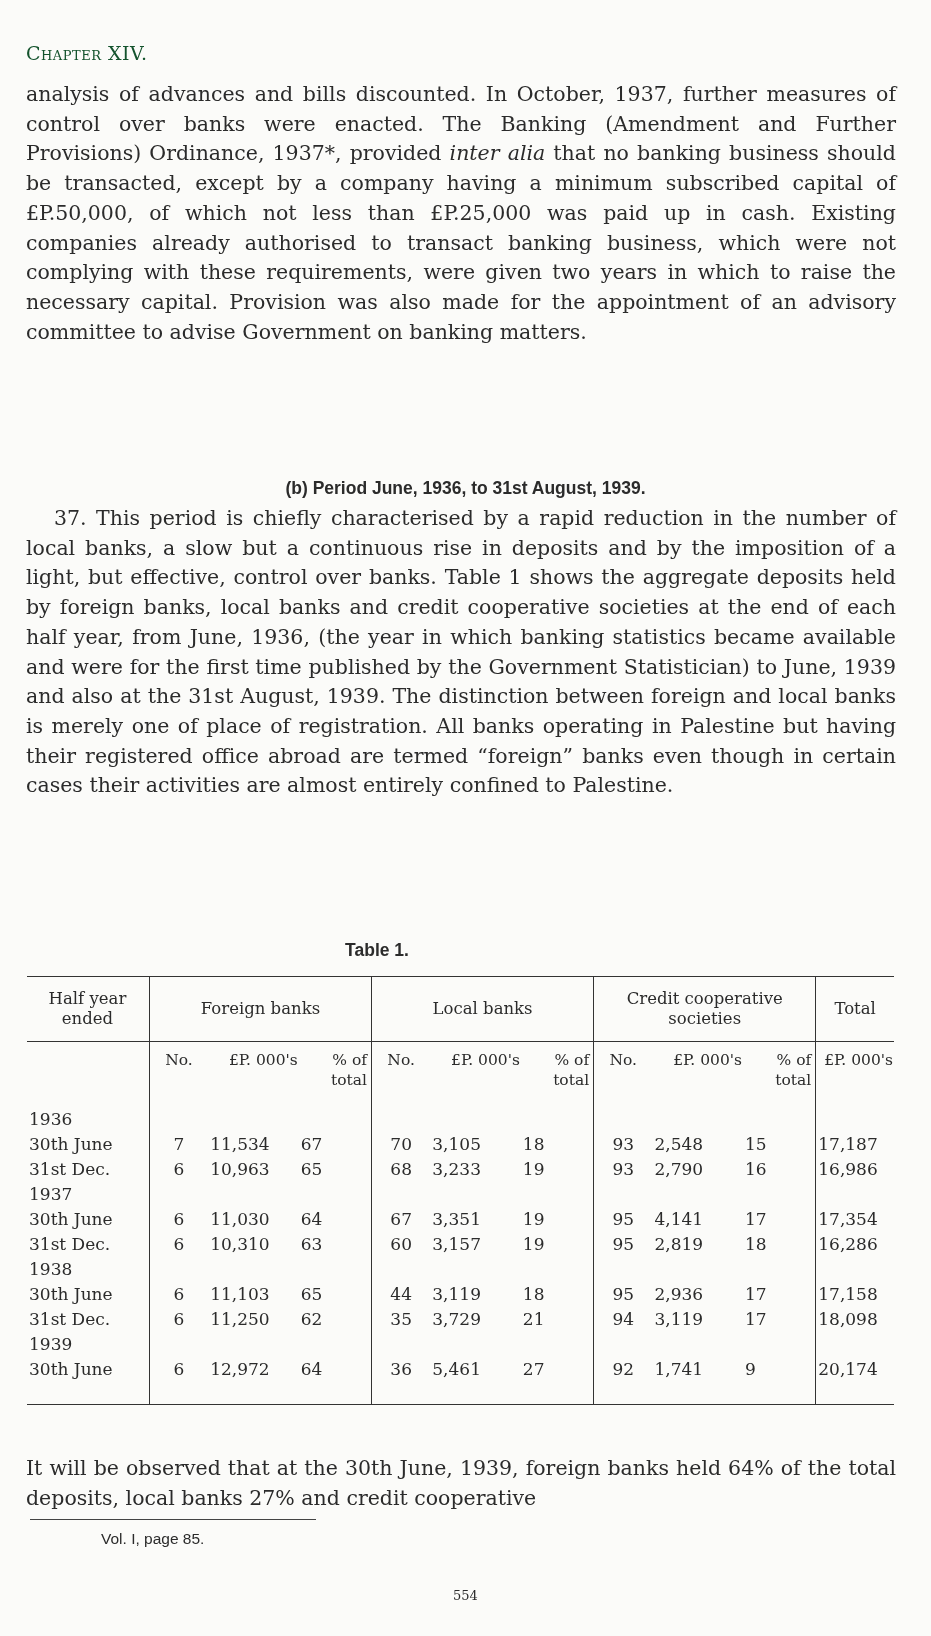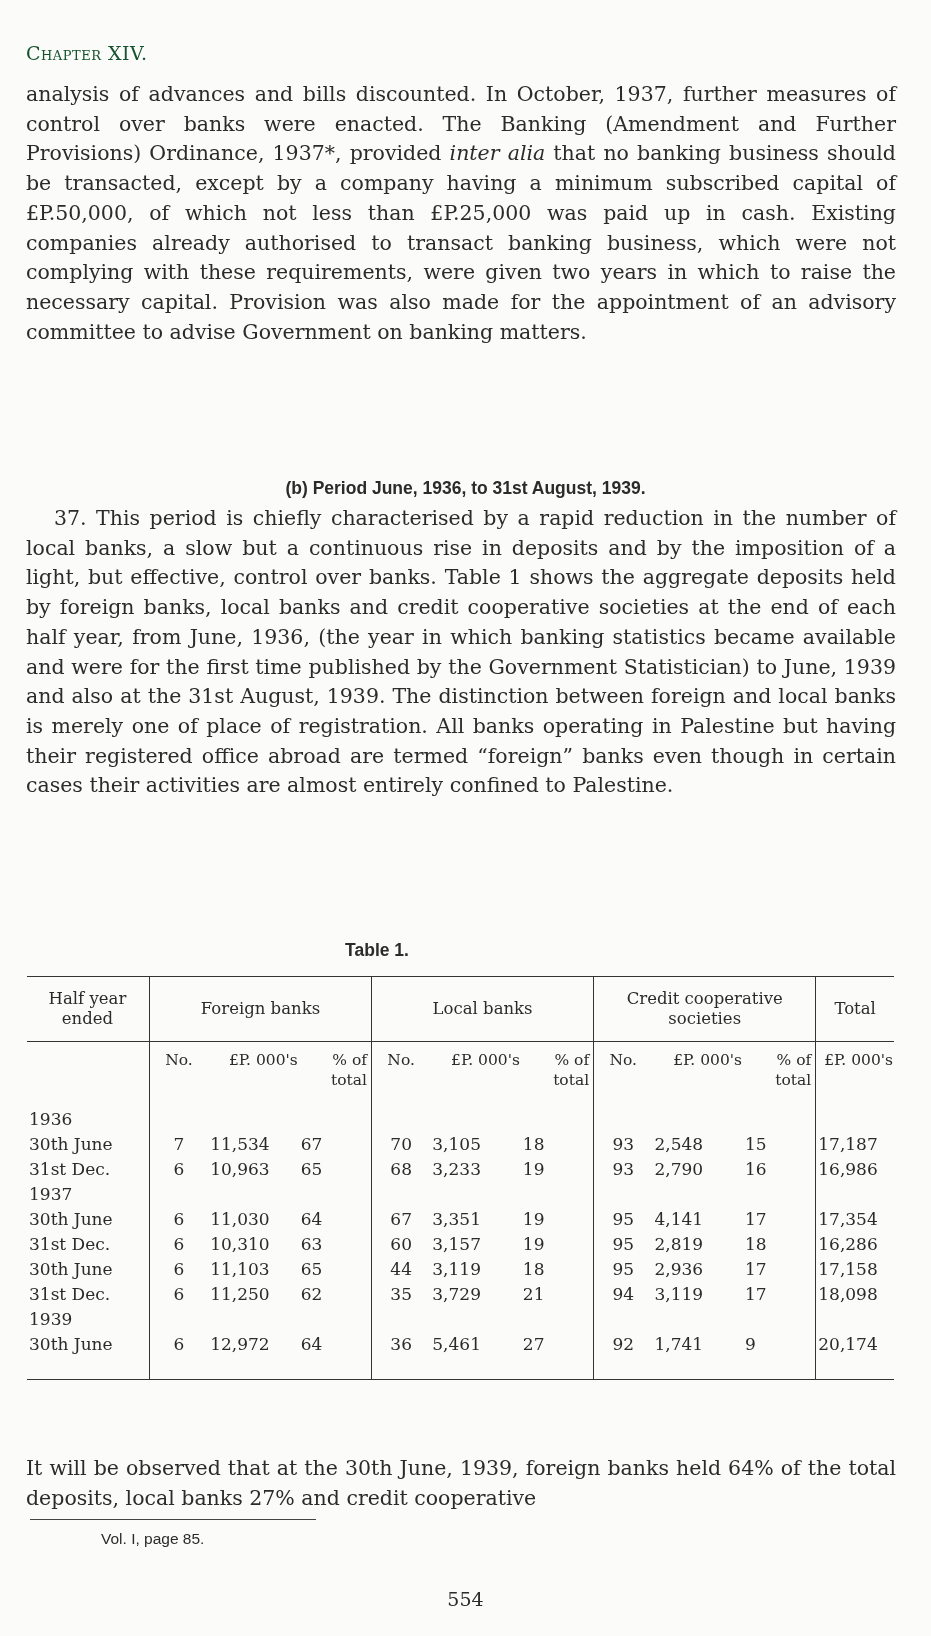--- a/index.html
+++ b/index.html
@@ -51,21 +51,21 @@
     position: absolute; left: 30px; top: 1519px; width: 286px; border-top: 1px solid #444;
   }
   .footnote {
     position: absolute; left: 77px; top: 1528px; width: 818px;
     font-size: 15.5px; line-height: 22px;
     font-family: "Liberation Sans", sans-serif;
   }
   .footnote .cont { padding-left: 24px; display: block; }
   .pageno {
     position: absolute; left: 0; width: 931px; top: 1588px;
-    text-align: center; font-size: 19px;
+    text-align: center; font-size: 13px;
   }
 </style>
 </head>
 <body>
 
 <div class="running-head">Chapter XIV.</div>
 
 <div class="para" id="p1"><span>analysis of advances and bills discounted. In October, 1937, further measures of control over banks were enacted. The Banking (Amendment and Further Provisions) Ordinance, 1937*, provided </span><i>inter alia</i><span> that no banking business should be transacted, except by a company having a minimum subscribed capital of £P.50,000, of which not less than £P.25,000 was paid up in cash. Existing companies already authorised to transact banking business, which were not complying with these requirements, were given two years in which to raise the necessary capital. Provision was also made for the appointment of an advisory committee to advise Government on banking matters.</span></div>
 
 <div class="subhead">(b) Period June, 1936, to 31st August, 1939.</div>
@@ -169,20 +169,33 @@
         <td class="num">10,310</td>
         <td class="num vr" style="padding-right: 14px;">63</td>
         <td class="no">60</td>
         <td class="num">3,157</td>
         <td class="num vr" style="padding-right: 14px;">19</td>
         <td class="no">95</td>
         <td class="num">2,819</td>
         <td class="num vr" style="padding-right: 14px;">18</td>
         <td class="num">16,286</td>
       </tr>
+      <tr class="yr">
+        <td class="lbl vr">1938</td>
+        <td></td>
+        <td></td>
+        <td class="vr"></td>
+        <td></td>
+        <td></td>
+        <td class="vr"></td>
+        <td></td>
+        <td></td>
+        <td class="vr"></td>
+        <td></td>
+      </tr>
       <tr>
         <td class="lbl vr">30th June</td>
         <td class="no">6</td>
         <td class="num">11,103</td>
         <td class="num vr" style="padding-right: 14px;">65</td>
         <td class="no">44</td>
         <td class="num">3,119</td>
         <td class="num vr" style="padding-right: 14px;">18</td>
         <td class="no">95</td>
         <td class="num">2,936</td>

